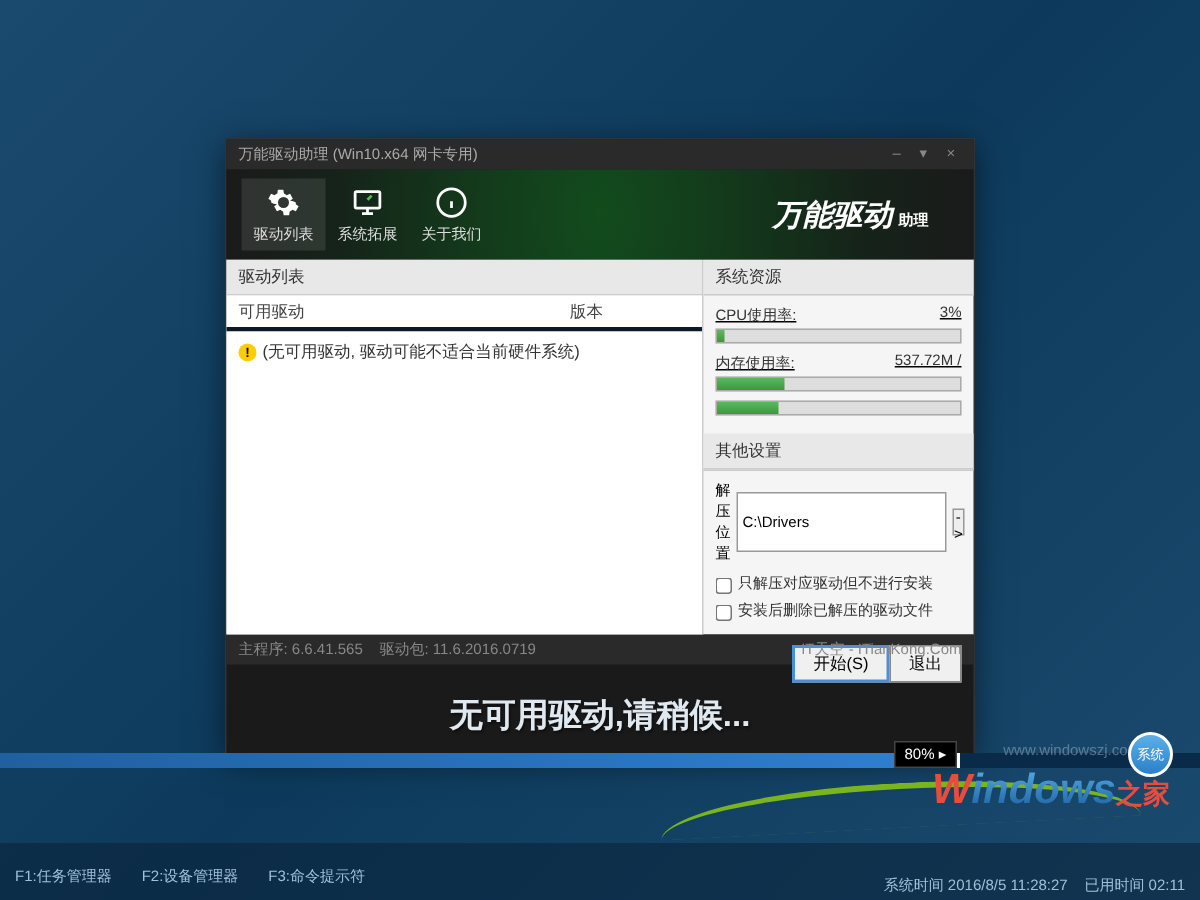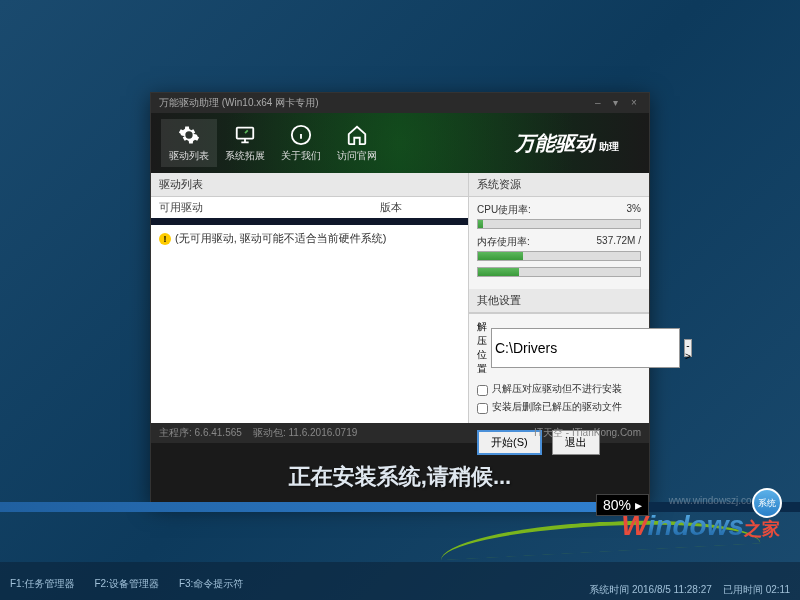--- a/index.html
+++ b/index.html
@@ -12,45 +12,45 @@
 .header::before { content: ""; position: absolute; inset: 0; background: radial-gradient(circle at 50% 50%, rgba(40,120,40,0.3) 0%, transparent 70%); }
 .nav-item { display: flex; flex-direction: column; align-items: center; color: #ddd; font-size: 10px; padding: 4px 8px; cursor: pointer; position: relative; z-index: 1; }
 .nav-item.active { background: rgba(255,255,255,0.1); }
 .nav-icon { width: 24px; height: 24px; margin-bottom: 2px; display: flex; align-items: center; justify-content: center; }
 .brand { margin-left: auto; color: #fff; font-size: 20px; font-style: italic; font-weight: bold; position: relative; z-index: 1; padding-right: 20px; }
 .brand-sub { font-size: 10px; font-style: normal; margin-left: 4px; }
 .content { display: flex; height: 250px; background: #f5f5f5; }
 .left-panel { flex: 1; border-right: 1px solid #ccc; display: flex; flex-direction: column; }
 .right-panel { width: 180px; display: flex; flex-direction: column; }
 .panel-title { background: #e8e8e8; padding: 4px 8px; font-size: 11px; color: #333; border-bottom: 1px solid #ccc; }
-.list-header { display: flex; background: #fff; border-bottom: 7px solid #0f172a; font-size: 11px; padding: 3px 8px; color: #444; }
+.list-header { display: flex; background: #fff; border-bottom: 3px solid #0f172a; font-size: 11px; padding: 3px 8px; color: #444; }
 .col-driver { flex: 1; }
 .col-version { width: 80px; }
 .list-body { flex: 1; background: #fff; padding: 4px 8px; font-size: 11px; color: #333; }
 .list-row { display: flex; align-items: center; gap: 4px; padding: 2px 0; }
 .warn-icon { width: 12px; height: 12px; background: #ffcc00; border-radius: 50%; display: inline-flex; align-items: center; justify-content: center; font-size: 9px; color: #000; font-weight: bold; }
-.resource-section { padding: 6px 8px; font-size: 10px; }
+.resource-section { padding: 6px 8px; font-size: 10px; text-decoration: underline; }
 .resource-row { margin-bottom: 6px; }
 .resource-label { display: flex; justify-content: space-between; margin-bottom: 2px; color: #333; }
 .progress-bar { height: 10px; background: #ddd; border: 1px solid #aaa; position: relative; }
 .progress-fill { height: 100%; background: linear-gradient(#5cb85c, #3a9a3a); }
 .settings-section { padding: 6px 8px; font-size: 10px; border-top: 1px solid #ccc; }
 .extract-row { display: flex; align-items: center; gap: 4px; margin-bottom: 6px; }
-.extract-input { flex: 1; border: 1px solid #999; padding: 19px 3px; font-size: 14px; height: 18px; }
+.extract-input { flex: 1; border: 1px solid #999; padding: 19px 3px; font-size: 10px; height: 18px; }
 .extract-btn { width: 20px; height: 18px; border: 1px solid #999; background: #eee; font-size: 10px; cursor: pointer; }
 .checkbox-row { display: flex; align-items: flex-end; gap: 4px; margin-bottom: 4px; color: #333; }
 .checkbox-row input { width: 11px; height: 11px; }
-.action-row { display: flex; justify-content: flex-start; gap: 10px; padding: 6px 8px; }
+.action-row { display: flex; justify-content: flex-end; gap: 0; padding: 6px 8px; }
 .action-btn { padding: 3px 12px; font-size: 11px; border: 1px solid #888; background: #f0f0f0; cursor: pointer; }
 .action-btn.primary { border: 2px solid #4a90d9; }
 .footer { height: 20px; background: #2a2a2a; color: #888; font-size: 10px; display: flex; align-items: center; padding: 0 8px; justify-content: space-between; }
 .install-text { position: absolute; top: 462px; left: 50%; transform: translateX(-50%); color: #e0e8f0; font-size: 22px; font-weight: bold; text-shadow: 1px 1px 2px rgba(0,0,0,0.5); }
 .install-progress { position: absolute; top: 502px; left: 0; width: 100%; height: 10px; background: #0a2a4a; }
 .install-progress-fill { height: 100%; width: 80%; background: linear-gradient(90deg, #2060a0, #3080d0); border-right: 2px solid #fff; }
-.percent-badge { position: absolute; top: 494px; left: 596px; background: #000; color: #fff; font-size: 14px; padding: 2px 6px; border: 1px solid #444; }
+.percent-badge { position: absolute; top: 494px; left: 596px; background: #000; color: #fff; font-size: 10px; padding: 2px 6px; border: 1px solid #444; }
 .watermark { position: absolute; top: 495px; right: 40px; font-size: 10px; color: rgba(255,255,255,0.3); }
 .sys-badge { position: absolute; top: 488px; right: 18px; width: 30px; height: 30px; background: linear-gradient(#5bb0e8, #2a80c8); border-radius: 50%; color: #fff; font-size: 9px; display: flex; align-items: center; justify-content: center; border: 2px solid #fff; z-index: 3; }
 .windows-logo { position: absolute; top: 510px; right: 20px; color: #fff; font-size: 28px; font-weight: bold; font-style: italic; z-index: 2; }
 .windows-logo .w { color: #e74c3c; }
 .windows-logo .rest { background: linear-gradient(#5bb0e8, #1a60a0); -webkit-background-clip: text; -webkit-text-fill-color: transparent; }
 .windows-logo .zhijia { font-size: 18px; color: #e74c3c; -webkit-text-fill-color: #e74c3c; font-style: normal; }
 .swoosh { position: absolute; top: 522px; left: 440px; width: 320px; height: 30px; border-top: 4px solid #7ab51d; border-radius: 50% 50% 0 0 / 100% 100% 0 0; transform: rotate(-3deg); z-index: 1; }
 .taskbar { position: absolute; bottom: 0; left: 0; width: 100%; height: 38px; background: rgba(10,30,50,0.5); color: #a0c0d8; font-size: 10px; }
 .taskbar-hints { padding: 15px 10px; display: flex; gap: 20px; }
 .taskbar-time { position: absolute; bottom: 3px; right: 10px; text-align: right; }
@@ -89,28 +89,20 @@
     </div>
     <div class="nav-item">
       <span class="nav-icon">
           <svg width="22" height="22" viewBox="0 0 24 24" fill="none" stroke="#fff" stroke-width="2">
             <circle cx="12" cy="12" r="10"></circle>
             <path d="M12 8v.01M12 11v5"></path>
           </svg>
         </span>
       <span>关于我们</span>
     </div>
-    <div class="nav-item">
-      <span class="nav-icon">
-          <svg width="22" height="22" viewBox="0 0 24 24" fill="none" stroke="#fff" stroke-width="2">
-            <path d="M3 11l9-8 9 8v10a1 1 0 01-1 1h-5v-7h-6v7H4a1 1 0 01-1-1V11z"></path>
-          </svg>
-        </span>
-      <span>访问官网</span>
-    </div>
     <div class="brand">
       <span>万能驱动</span><span class="brand-sub">助理</span>
     </div>
   </div>
 
   <div class="content">
     <div class="left-panel">
       <div class="panel-title">驱动列表</div>
       <div class="list-header">
         <span class="col-driver">可用驱动</span>
@@ -177,21 +169,21 @@
   <div class="footer">
     <div>
       <span>主程序: 6.6.41.565</span>
       &nbsp;&nbsp;
       <span>驱动包: 11.6.2016.0719</span>
     </div>
     <span>IT天空 - ITianKong.Com</span>
   </div>
 </div>
 
-<div class="install-text">正在安装系统,请稍候...</div>
+<div class="install-text">无可用驱动,请稍候...</div>
 <div class="install-progress">
   <div class="install-progress-fill"></div>
 </div>
 <div class="percent-badge">
   <span>80%</span> ▸
 </div>
 <div class="watermark">www.windowszj.com</div>
 <div class="sys-badge">系统</div>
 <div class="swoosh"></div>
 <div class="windows-logo">

